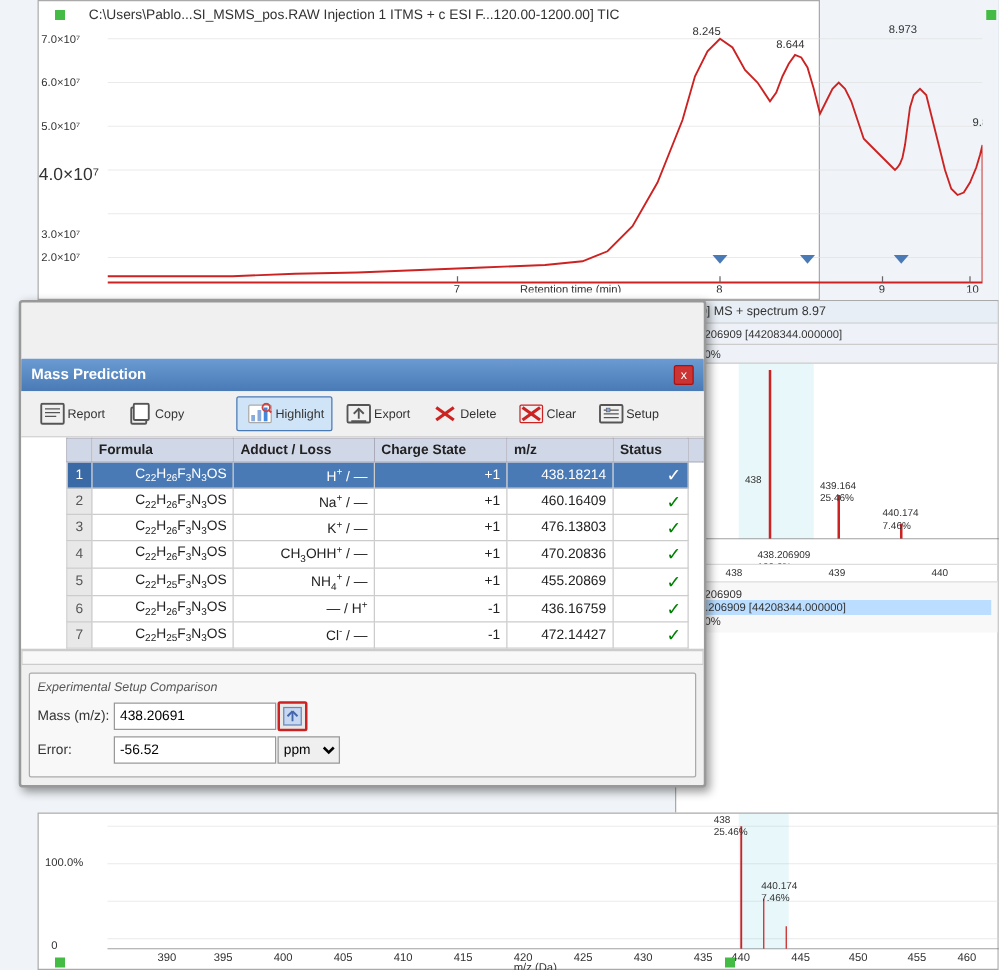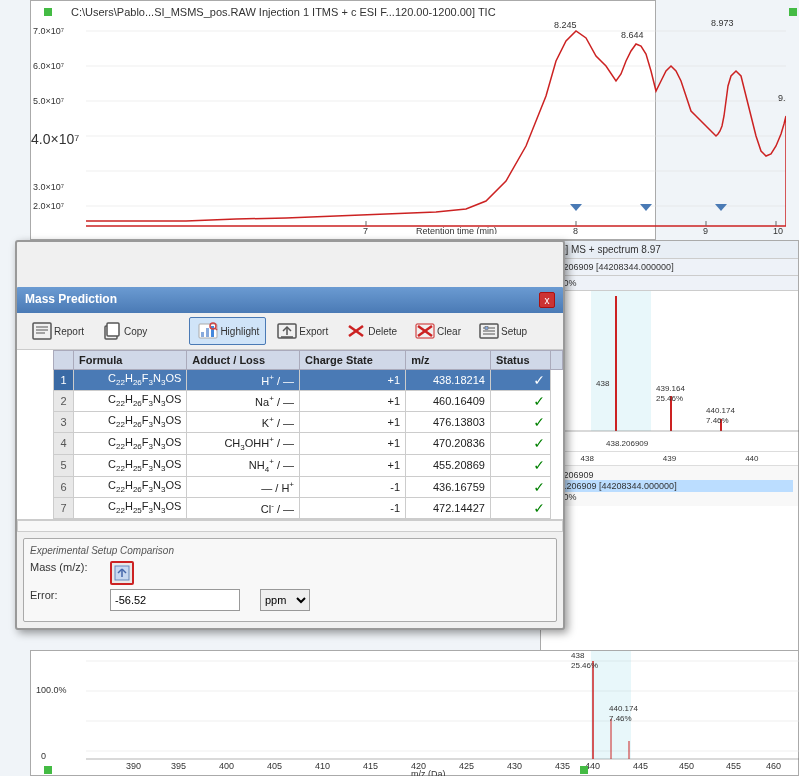--- a/index.html
+++ b/index.html
@@ -207,23 +207,23 @@
 
     .exp-title {
       font-size: 10px;
       color: #555;
       margin-bottom: 5px;
       font-style: italic;
     }
 
     .exp-row {
       display: flex;
-      align-items: flex-start;
+      align-items: center;
       margin-bottom: 4px;
-      gap: 20px;
+      gap: 1px;
     }
 
     .exp-label {
       width: 60px;
       font-size: 11px;
       color: #333;
     }
 
     .exp-input {
       width: 130px;
@@ -543,20 +543,21 @@
 
   <div style="display:flex;background:#f0f0f0;border-top:1px solid #ccc;">
     <div style="flex:1;height:12px;background:#f8f8f8;border:1px solid #ccc;"></div>
   </div>
 
   <div class="exp-section">
     <div class="exp-title">Experimental Setup Comparison</div>
 
     <div class="exp-row">
       <span class="exp-label">Mass (m/z):</span>
+      <input class="exp-input" type="text" value="438.20691" style="">
       <button class="exp-btn">
         <svg width="16" height="16" viewBox="0 0 16 16">
           <rect x="1" y="1" width="14" height="14" fill="#c8d8f0" stroke="#6688bb" stroke-width="1"></rect>
           <line x1="4" y1="8" x2="8" y2="4" stroke="#4466aa" stroke-width="1.5"></line>
           <line x1="8" y1="4" x2="12" y2="8" stroke="#4466aa" stroke-width="1.5"></line>
           <line x1="8" y1="4" x2="8" y2="12" stroke="#4466aa" stroke-width="1.5"></line>
         </svg>
       </button>
     </div>
 

